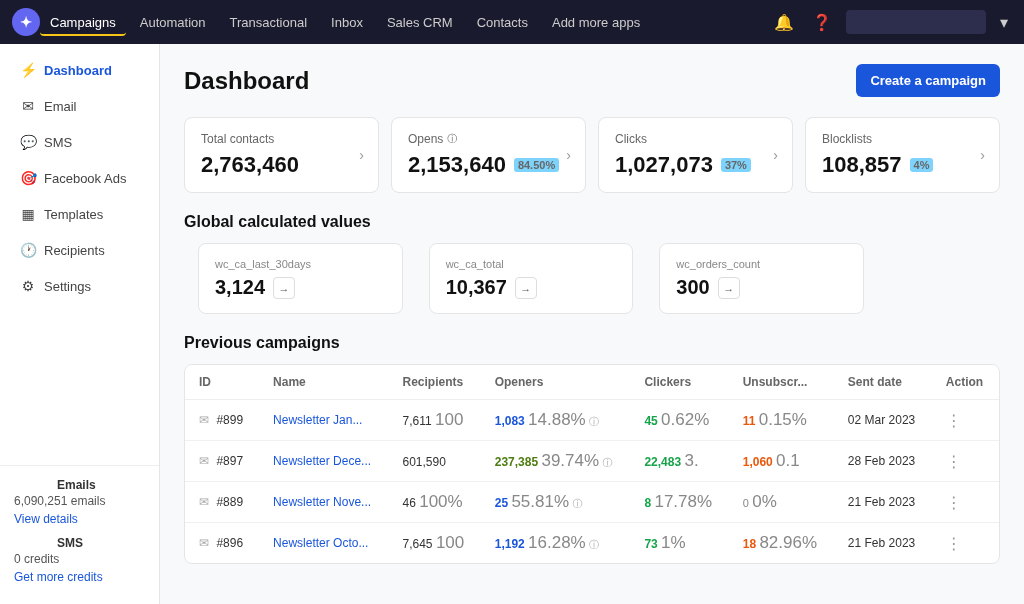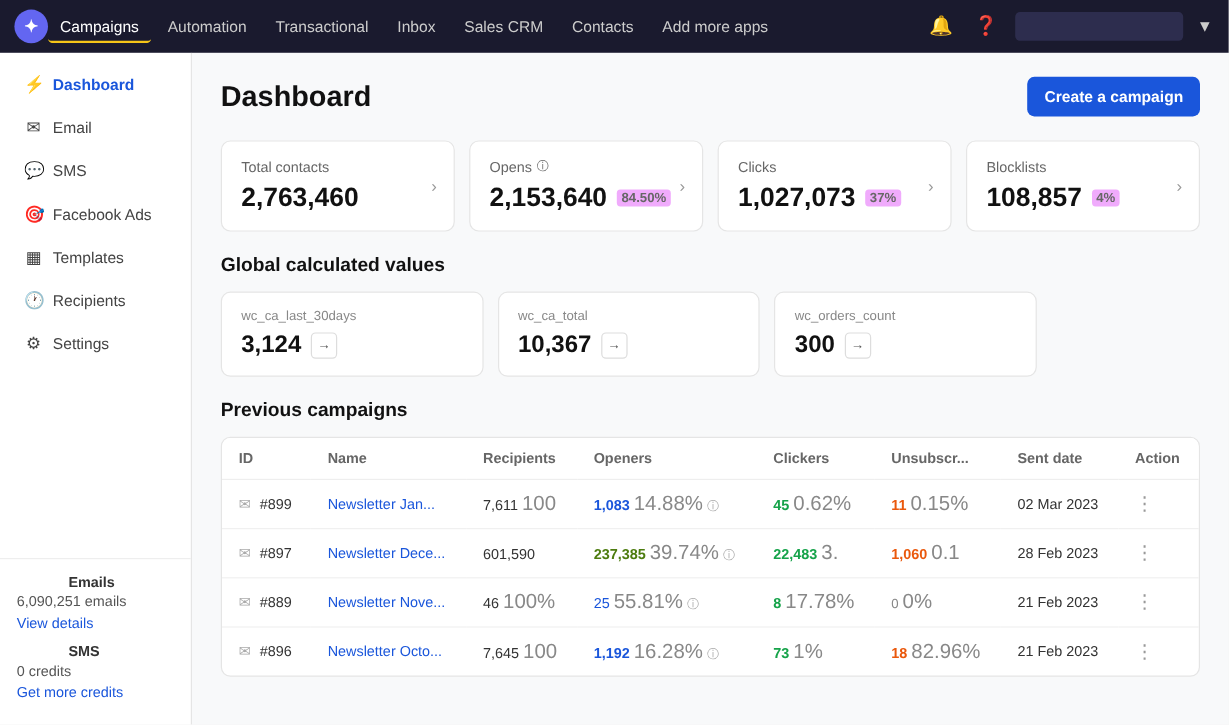--- a/index.html
+++ b/index.html
@@ -31,27 +31,27 @@
     .main { flex: 1; overflow-y: auto; padding: 20px 24px; background: #f8f9fa; }
     .page-header { display: flex; align-items: center; justify-content: space-between; margin-bottom: 20px; }
     .page-title { font-size: 24px; font-weight: 700; color: #111; }
     .btn-primary { background: #1a56db; color: #fff; border: none; border-radius: 6px; padding: 9px 14px; font-size: 13px; font-weight: 600; cursor: pointer; white-space: nowrap; }
 
     
     .stats-grid { display: grid; grid-template-columns: repeat(4, 1fr); gap: 12px; margin-bottom: 20px; }
     .stat-card { background: #fff; border: 1px solid #e5e5e5; border-radius: 8px; padding: 14px 16px; cursor: pointer; position: relative; }
     .stat-card-label { font-size: 12px; color: #666; margin-bottom: 6px; display: flex; align-items: center; gap: 4px; }
     .stat-card-value { font-size: 22px; font-weight: 700; color: #111; display: flex; align-items: center; gap: 8px; }
-    .stat-badge { font-size: 11px; color: #666; background: #f0abfc; border-radius: 3px; padding: 1px 4px; }
+    .stat-badge { font-size: 11px; color: #666; background: #7dd3fc; border-radius: 3px; padding: 1px 4px; }
     .stat-arrow { position: absolute; right: 14px; top: 50%; transform: translateY(-50%); color: #999; font-size: 14px; }
 
     
     .section-title { font-size: 16px; font-weight: 700; color: #111; margin-bottom: 12px; }
     .calc-grid { display: grid; grid-template-columns: repeat(3, 1fr); gap: 12px; margin-bottom: 20px; max-width: 680px; }
-    .calc-card { background: #fff; border: 1px solid #e5e5e5; border-radius: 8px; padding: 14px 16px; cursor: pointer; }
+    .calc-card { background: #fff; border: 1px solid #e5e5e5; border-radius: 8px; padding: 14px 16px; cursor: pointer; margin-left: 14px; }
     .calc-card-label { font-size: 11px; color: #888; margin-bottom: 6px; }
     .calc-card-value { font-size: 20px; font-weight: 700; color: #111; display: flex; align-items: center; gap: 8px; }
     .arrow-btn { display: inline-flex; align-items: center; justify-content: center; width: 22px; height: 22px; border: 1px solid #ddd; border-radius: 4px; font-size: 11px; color: #555; cursor: pointer; }
 
     
     .campaigns-section { background: #fff; border: 1px solid #e5e5e5; border-radius: 8px; overflow: hidden; }
     .table { width: 100%; border-collapse: collapse; }
     .table th { text-align: left; padding: 10px 14px; font-size: 12px; color: #666; font-weight: 600; border-bottom: 1px solid #eee; background: #fff; }
     .table td { padding: 10px 14px; font-size: 12px; color: #333; border-bottom: 1px solid #f0f0f0; vertical-align: middle; }
     .table tr:last-child td { border-bottom: none; }
@@ -256,21 +256,21 @@
       <span style="color:#aaa;margin-right:4px;">✉</span>
       #889
     </td>
     <td>
       <a class="campaign-name-link">Newsletter Nove...</a>
     </td>
     <td>
       46 <span class="text-muted">100%</span>
     </td>
     <td>
-      <span style="color:#1a56db;font-weight:400;">25</span>
+      <span style="color:#1a56db;font-weight:700;">25</span>
       <span class="text-muted">55.81%</span>
       <span style="font-size:10px;color:#aaa;">ⓘ</span>
     </td>
     <td>
       <span class="text-green">8</span>
       <span class="text-muted">17.78%</span>
     </td>
     <td>
       <span class="text-gray">0</span>
       <span class="text-muted">0%</span>

